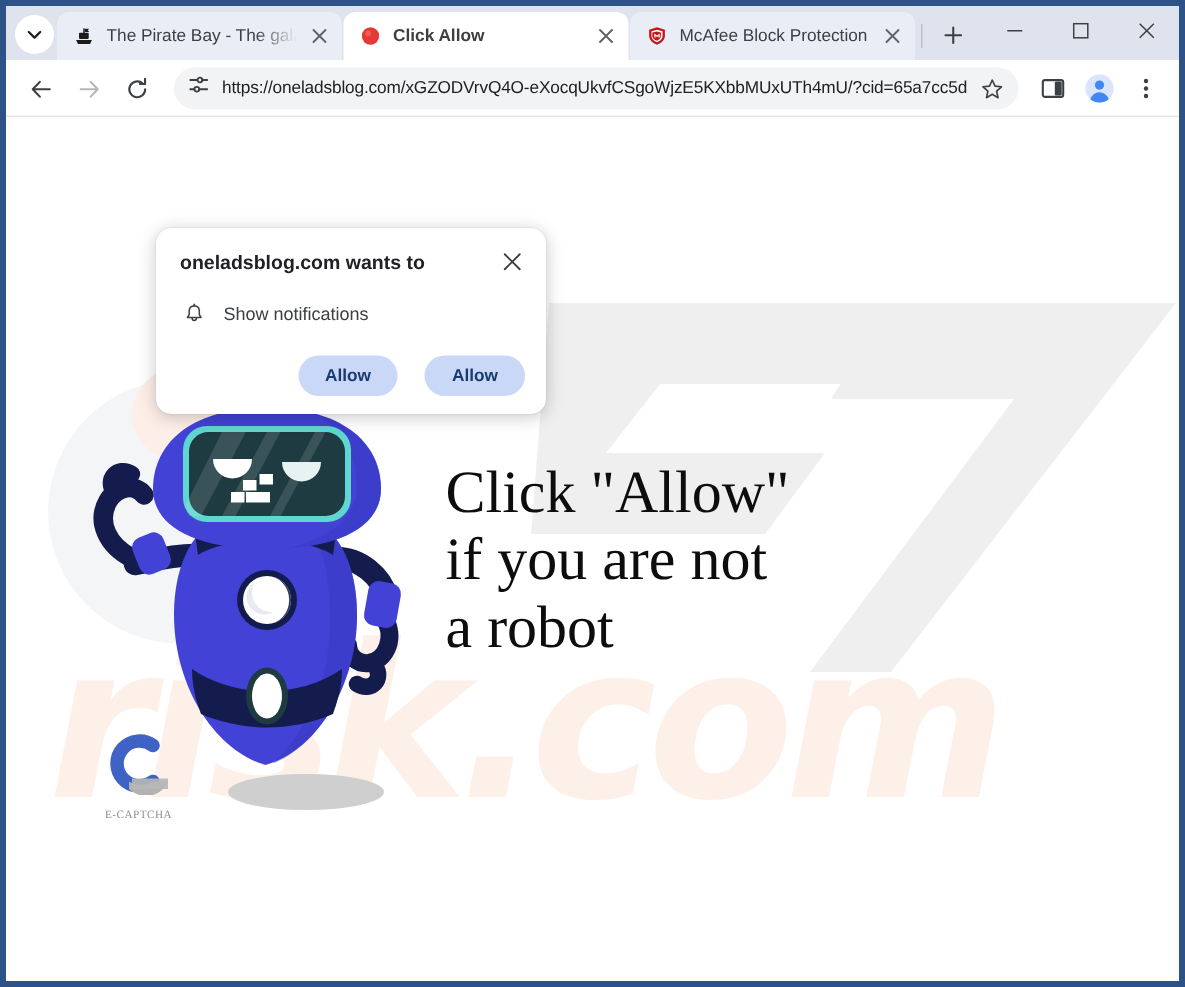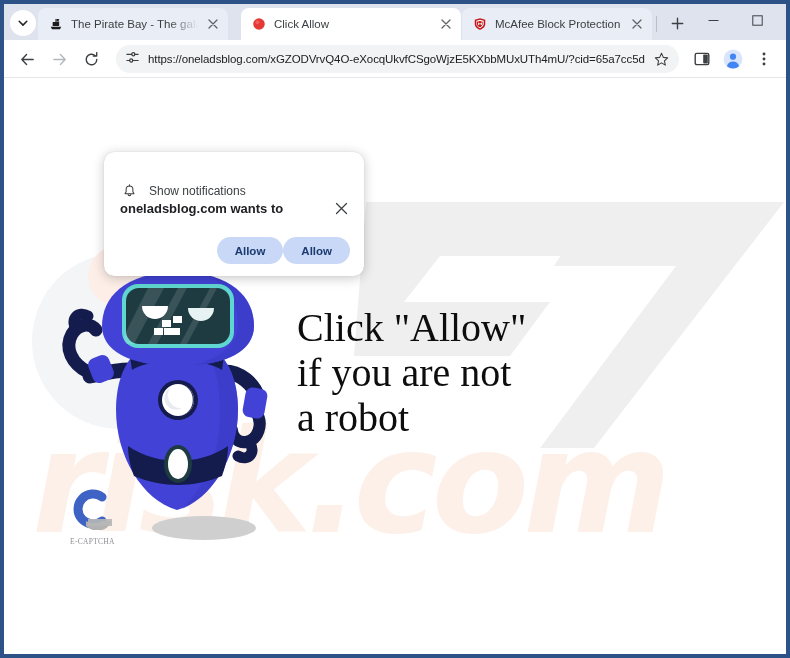--- a/index.html
+++ b/index.html
@@ -81,21 +81,21 @@
   }
   .tab-close {
     width: 18px; height: 18px;
     flex: none;
     margin-left: 6px;
     display: flex; align-items: center; justify-content: center;
     border-radius: 9px;
   }
 
   #tab1 { width: 190px; }
-  #tab2 { width: 220px; margin-left: 13px; }
+  #tab2 { width: 190px; margin-left: 1px; font-weight: bold; }
   #tab3 { width: 190px; margin-left: 1px; }
 
   .tab-sep {
     width: 1px; height: 16px;
     background: #b9c0cc;
     margin: 0 4px 8px 4px;
     flex: none;
   }
 
   #newtab {
@@ -301,21 +301,21 @@
     flex: none;
   }
   #perm-text {
     font-size: 12px;
     color: #3c4043;
     margin-left: 11px;
   }
   #perm-actions {
     display: flex;
     justify-content: flex-end;
-    gap: 0;
+    gap: 18px;
     margin-top: 19px;
   }
   .perm-btn {
     background: #c9d8f7;
     color: #1b3a70;
     border: none;
     border-radius: 15px;
     height: 27px;
     padding: 0 18px;
     font-size: 11.5px;
@@ -569,40 +569,40 @@
     <div id="captcha-logo">
       <svg width="50" height="42" viewBox="0 0 50 42">
         <path d="M34 9 A15 15 0 1 0 34 33" stroke="#3f63c4" stroke-width="9" fill="none" stroke-linecap="round"></path>
         <path d="M18 33 A15 15 0 0 0 34 33 L44 33 A16 16 0 0 1 18 38 Z" fill="#b2b2b2"></path>
         <path d="M20 31 h24 v7 h-24 Z" fill="#b7b7b7" opacity="0.9"></path>
       </svg>
       <div id="captcha-label">E-CAPTCHA</div>
     </div>
 
     <div id="perm-bubble">
+      <div id="perm-head">
+        <div id="perm-title">oneladsblog.com wants to</div>
+        <div id="perm-close">
+          <svg width="13" height="13" viewBox="0 0 13 13">
+            <path d="M1.5 1.5 L11.5 11.5 M11.5 1.5 L1.5 11.5" stroke="#3c4043" stroke-width="1.25" stroke-linecap="round"></path>
+          </svg>
+        </div>
+      </div>
+
       <div id="perm-row">
         <span id="bell-wrap">
           <svg width="15" height="15" viewBox="0 0 16 16">
             <path d="M8 2.1 c-2.2 0 -3.6 1.5 -3.6 3.6 v2.6 l-1.2 2 h9.6 l-1.2 -2 V5.7 C11.6 3.6 10.2 2.1 8 2.1 Z" stroke="#3c4043" stroke-width="1.1" fill="none" stroke-linejoin="round"></path>
             <path d="M8 0.9 V2.1" stroke="#3c4043" stroke-width="1.1" stroke-linecap="round"></path>
             <path d="M6.5 10.9 a1.5 1.5 0 0 0 3 0" stroke="#3c4043" stroke-width="1.1" fill="none" stroke-linecap="round"></path>
           </svg>
         </span>
         <span id="perm-text">Show notifications</span>
       </div>
 
-      <div id="perm-head">
-        <div id="perm-title">oneladsblog.com wants to</div>
-        <div id="perm-close">
-          <svg width="13" height="13" viewBox="0 0 13 13">
-            <path d="M1.5 1.5 L11.5 11.5 M11.5 1.5 L1.5 11.5" stroke="#3c4043" stroke-width="1.25" stroke-linecap="round"></path>
-          </svg>
-        </div>
-      </div>
-
       <div id="perm-actions">
         <button class="perm-btn">Allow</button>
         <button class="perm-btn">Allow</button>
       </div>
     </div>
 
   </div>
 </div>
 </div>
 

